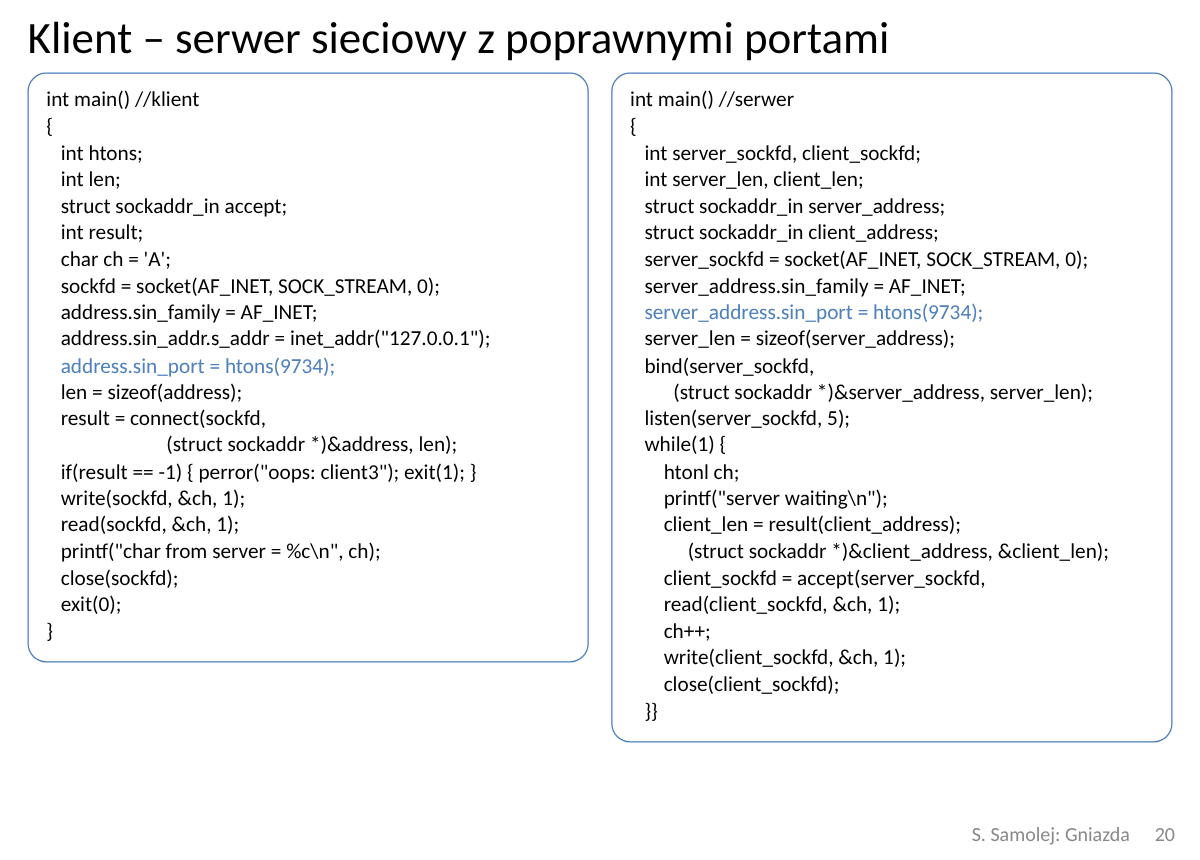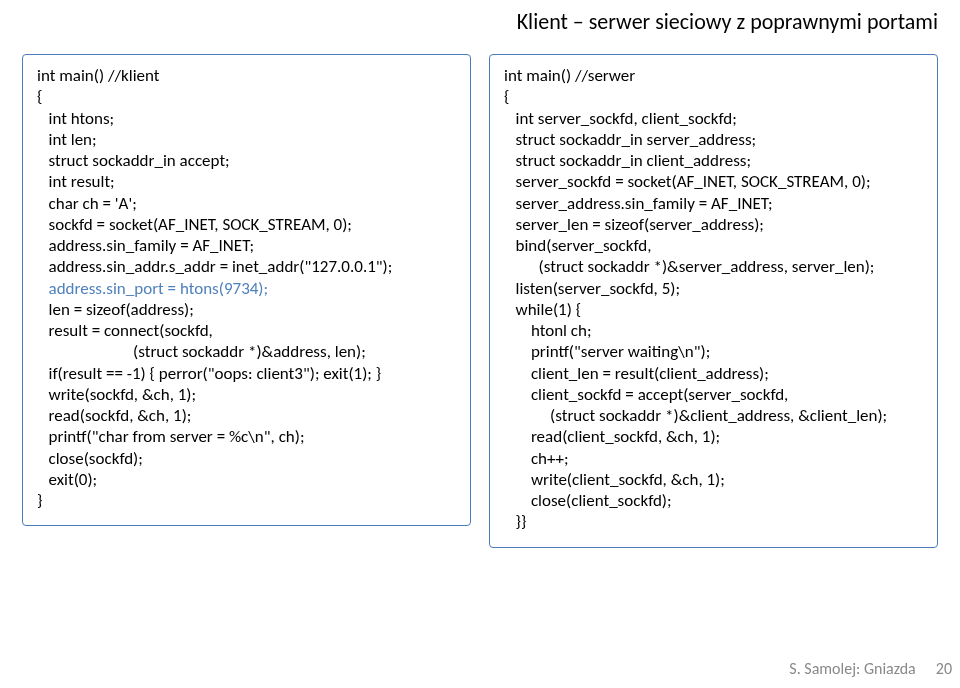--- a/index.html
+++ b/index.html
@@ -12,48 +12,48 @@
     position: relative;
     overflow: hidden;
   }
   .slide {
     width: 100%;
     height: 100%;
     padding: 8px 22px 0 22px;
     position: relative;
   }
   .title {
-    text-align: right;
-    font-size: 22px;
+    text-align: left;
+    font-size: 36px;
     font-weight: 400;
     color: #000;
-    margin-bottom: 19px;
+    margin-bottom: 6px;
   }
   .cols {
     display: flex;
     gap: 18px;
   }
   .col {
     flex: 1;
   }
   .codebox {
     border: 1.5px solid #4A7EBB;
-    border-radius: 4px;
+    border-radius: 15px;
     padding: 10px 14px 14px 14px;
     font-size: 17px;
     line-height: 1.25;
   }
   .codebox .line { white-space: pre; }
   .codebox.left { font-family: Calibri, Arial, sans-serif; }
   .codebox.right { font-family: Calibri, Arial, sans-serif; }
   .hlcolor { color: #4F81BD; }
   .footer {
     position: absolute;
     bottom: 10px;
-    right: 8px;
+    right: 20px;
     display: flex;
     gap: 20px;
     font-size: 16px;
     color: #898989;
   }
 </style>
 </head>
 <body>
 
 <div class="slide">
@@ -85,34 +85,36 @@
         <div class="line">   exit(0);</div>
         <div class="line">}</div>
       </div>
     </div>
 
     <div class="col">
       <div class="codebox right">
         <div class="line">int main() //serwer</div>
         <div class="line">{</div>
         <div class="line">   int server_sockfd, client_sockfd;</div>
+        <div class="line">   int server_len, client_len;</div>
         <div class="line">   struct sockaddr_in server_address;</div>
         <div class="line">   struct sockaddr_in client_address;</div>
         <div class="line">   server_sockfd = socket(AF_INET, SOCK_STREAM, 0);</div>
         <div class="line">   server_address.sin_family = AF_INET;</div>
+        <div class="line hlcolor">   server_address.sin_port = htons(9734);</div>
         <div class="line">   server_len = sizeof(server_address);</div>
         <div class="line">   bind(server_sockfd,</div>
         <div class="line">         (struct sockaddr *)&amp;server_address, server_len);</div>
         <div class="line">   listen(server_sockfd, 5);</div>
         <div class="line">   while(1) {</div>
         <div class="line">       htonl ch;</div>
         <div class="line">       printf("server waiting\n");</div>
         <div class="line">       client_len = result(client_address);</div>
+        <div class="line">            (struct sockaddr *)&amp;client_address, &amp;client_len);</div>
         <div class="line">       client_sockfd = accept(server_sockfd,</div>
-        <div class="line">            (struct sockaddr *)&amp;client_address, &amp;client_len);</div>
         <div class="line">       read(client_sockfd, &amp;ch, 1);</div>
         <div class="line">       ch++;</div>
         <div class="line">       write(client_sockfd, &amp;ch, 1);</div>
         <div class="line">       close(client_sockfd);</div>
         <div class="line">   }}</div>
       </div>
     </div>
 
   </div>
 

